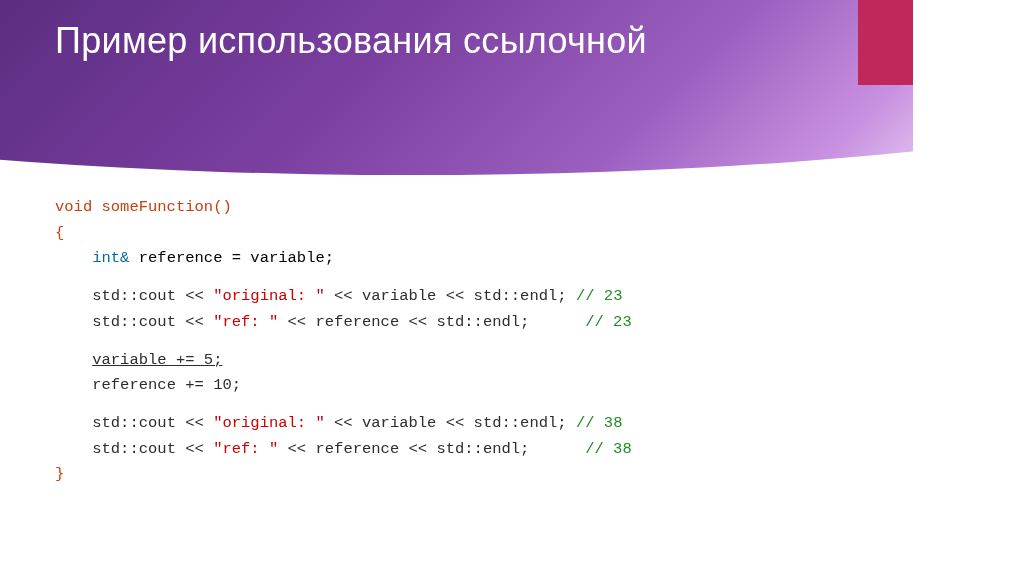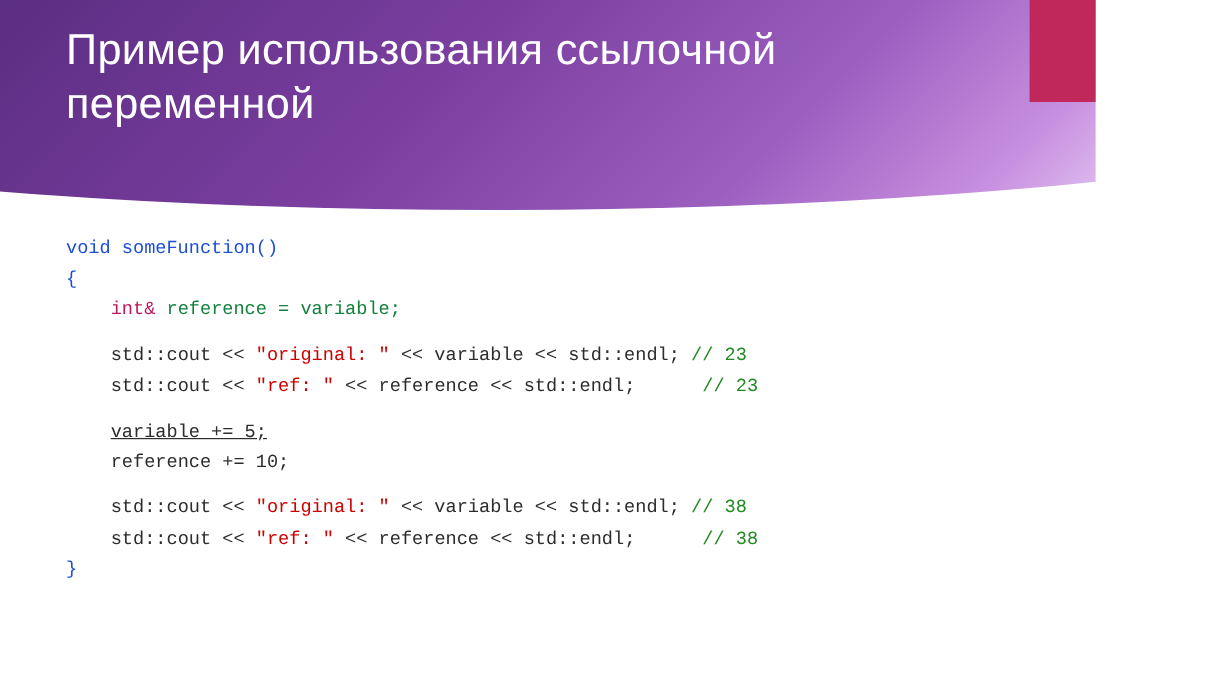--- a/index.html
+++ b/index.html
@@ -66,40 +66,39 @@
       position: absolute;
       top: 195px;
       left: 55px;
       right: 55px;
       font-family: 'Courier New', Courier, monospace;
       font-size: 15.5px;
       line-height: 1.65;
       color: #2d2d2d;
       z-index: 3;
     }
-    .plain { color: #1d4ed8; }
+    .plain { color: #c2410c; }
   </style>
 </head>
 <body>
 
 <div class="slide">
 
   <div class="header-area"></div>
 
   <div class="accent-rect"></div>
 
   <div class="title-container">
     <div class="title-text">Пример использования ссылочной</div>
-    <div class="title-text">переменной</div>
   </div>
 
   <div class="code-area" id="code-container">
   <div style="display: block; font-family: &quot;Courier New&quot;, Courier, monospace; font-size: 15.5px; line-height: 1.65; white-space: pre;"><span class="plain">void someFunction()</span></div>
       <div style="display: block; font-family: &quot;Courier New&quot;, Courier, monospace; font-size: 15.5px; line-height: 1.65; white-space: pre;"><span class="plain">{</span></div>
-      <div style="display: block; font-family: &quot;Courier New&quot;, Courier, monospace; font-size: 15.5px; line-height: 1.65; white-space: pre;"><span>    </span><span style="color: #be185d;">int&amp;</span><span style="color: #15803d;"> reference = variable;</span></div>
+      <div style="display: block; font-family: &quot;Courier New&quot;, Courier, monospace; font-size: 15.5px; line-height: 1.65; white-space: pre;"><span>    </span><span style="color: #0369a1;">int&amp;</span><span style="color: #000000;"> reference = variable;</span></div>
       <div style="display: block; font-family: &quot;Courier New&quot;, Courier, monospace; font-size: 15.5px; line-height: 0.8; white-space: pre;">&nbsp;</div>
       <div style="display: block; font-family: &quot;Courier New&quot;, Courier, monospace; font-size: 15.5px; line-height: 1.65; white-space: pre;"><span>    </span><span style="color: rgb(45, 45, 45);">std::cout &lt;&lt; </span><span style="color: rgb(204, 0, 0);">"original: "</span><span style="color: rgb(45, 45, 45);"> &lt;&lt; variable &lt;&lt; std::endl; </span><span style="color: rgb(34, 139, 34);">// 23</span></div>
       <div style="display: block; font-family: &quot;Courier New&quot;, Courier, monospace; font-size: 15.5px; line-height: 1.65; white-space: pre;"><span>    </span><span style="color: rgb(45, 45, 45);">std::cout &lt;&lt; </span><span style="color: rgb(204, 0, 0);">"ref: "</span><span style="color: rgb(45, 45, 45);"> &lt;&lt; reference &lt;&lt; std::endl;      </span><span style="color: rgb(34, 139, 34);">// 23</span></div>
       <div style="display: block; font-family: &quot;Courier New&quot;, Courier, monospace; font-size: 15.5px; line-height: 0.8; white-space: pre;">&nbsp;</div>
       <div style="display: block; font-family: &quot;Courier New&quot;, Courier, monospace; font-size: 15.5px; line-height: 1.65; white-space: pre;"><span>    </span><span style="color: rgb(45, 45, 45); text-decoration: underline;">variable += 5;</span></div>
       <div style="display: block; font-family: &quot;Courier New&quot;, Courier, monospace; font-size: 15.5px; line-height: 1.65; white-space: pre;"><span>    </span><span style="color: rgb(45, 45, 45); margin-top: 26px;">reference += 10;</span></div>
       <div style="display: block; font-family: &quot;Courier New&quot;, Courier, monospace; font-size: 15.5px; line-height: 0.8; white-space: pre;">&nbsp;</div>
       <div style="display: block; font-family: &quot;Courier New&quot;, Courier, monospace; font-size: 15.5px; line-height: 1.65; white-space: pre;"><span>    </span><span style="color: rgb(45, 45, 45);">std::cout &lt;&lt; </span><span style="color: rgb(204, 0, 0);">"original: "</span><span style="color: rgb(45, 45, 45);"> &lt;&lt; variable &lt;&lt; std::endl; </span><span style="color: rgb(34, 139, 34);">// 38</span></div>
       <div style="display: block; font-family: &quot;Courier New&quot;, Courier, monospace; font-size: 15.5px; line-height: 1.65; white-space: pre;"><span>    </span><span style="color: rgb(45, 45, 45);">std::cout &lt;&lt; </span><span style="color: rgb(204, 0, 0);">"ref: "</span><span style="color: rgb(45, 45, 45);"> &lt;&lt; reference &lt;&lt; std::endl;      </span><span style="color: rgb(34, 139, 34);">// 38</span></div>
       <div style="display: block; font-family: &quot;Courier New&quot;, Courier, monospace; font-size: 15.5px; line-height: 1.65; white-space: pre;"><span class="plain">}</span></div>

